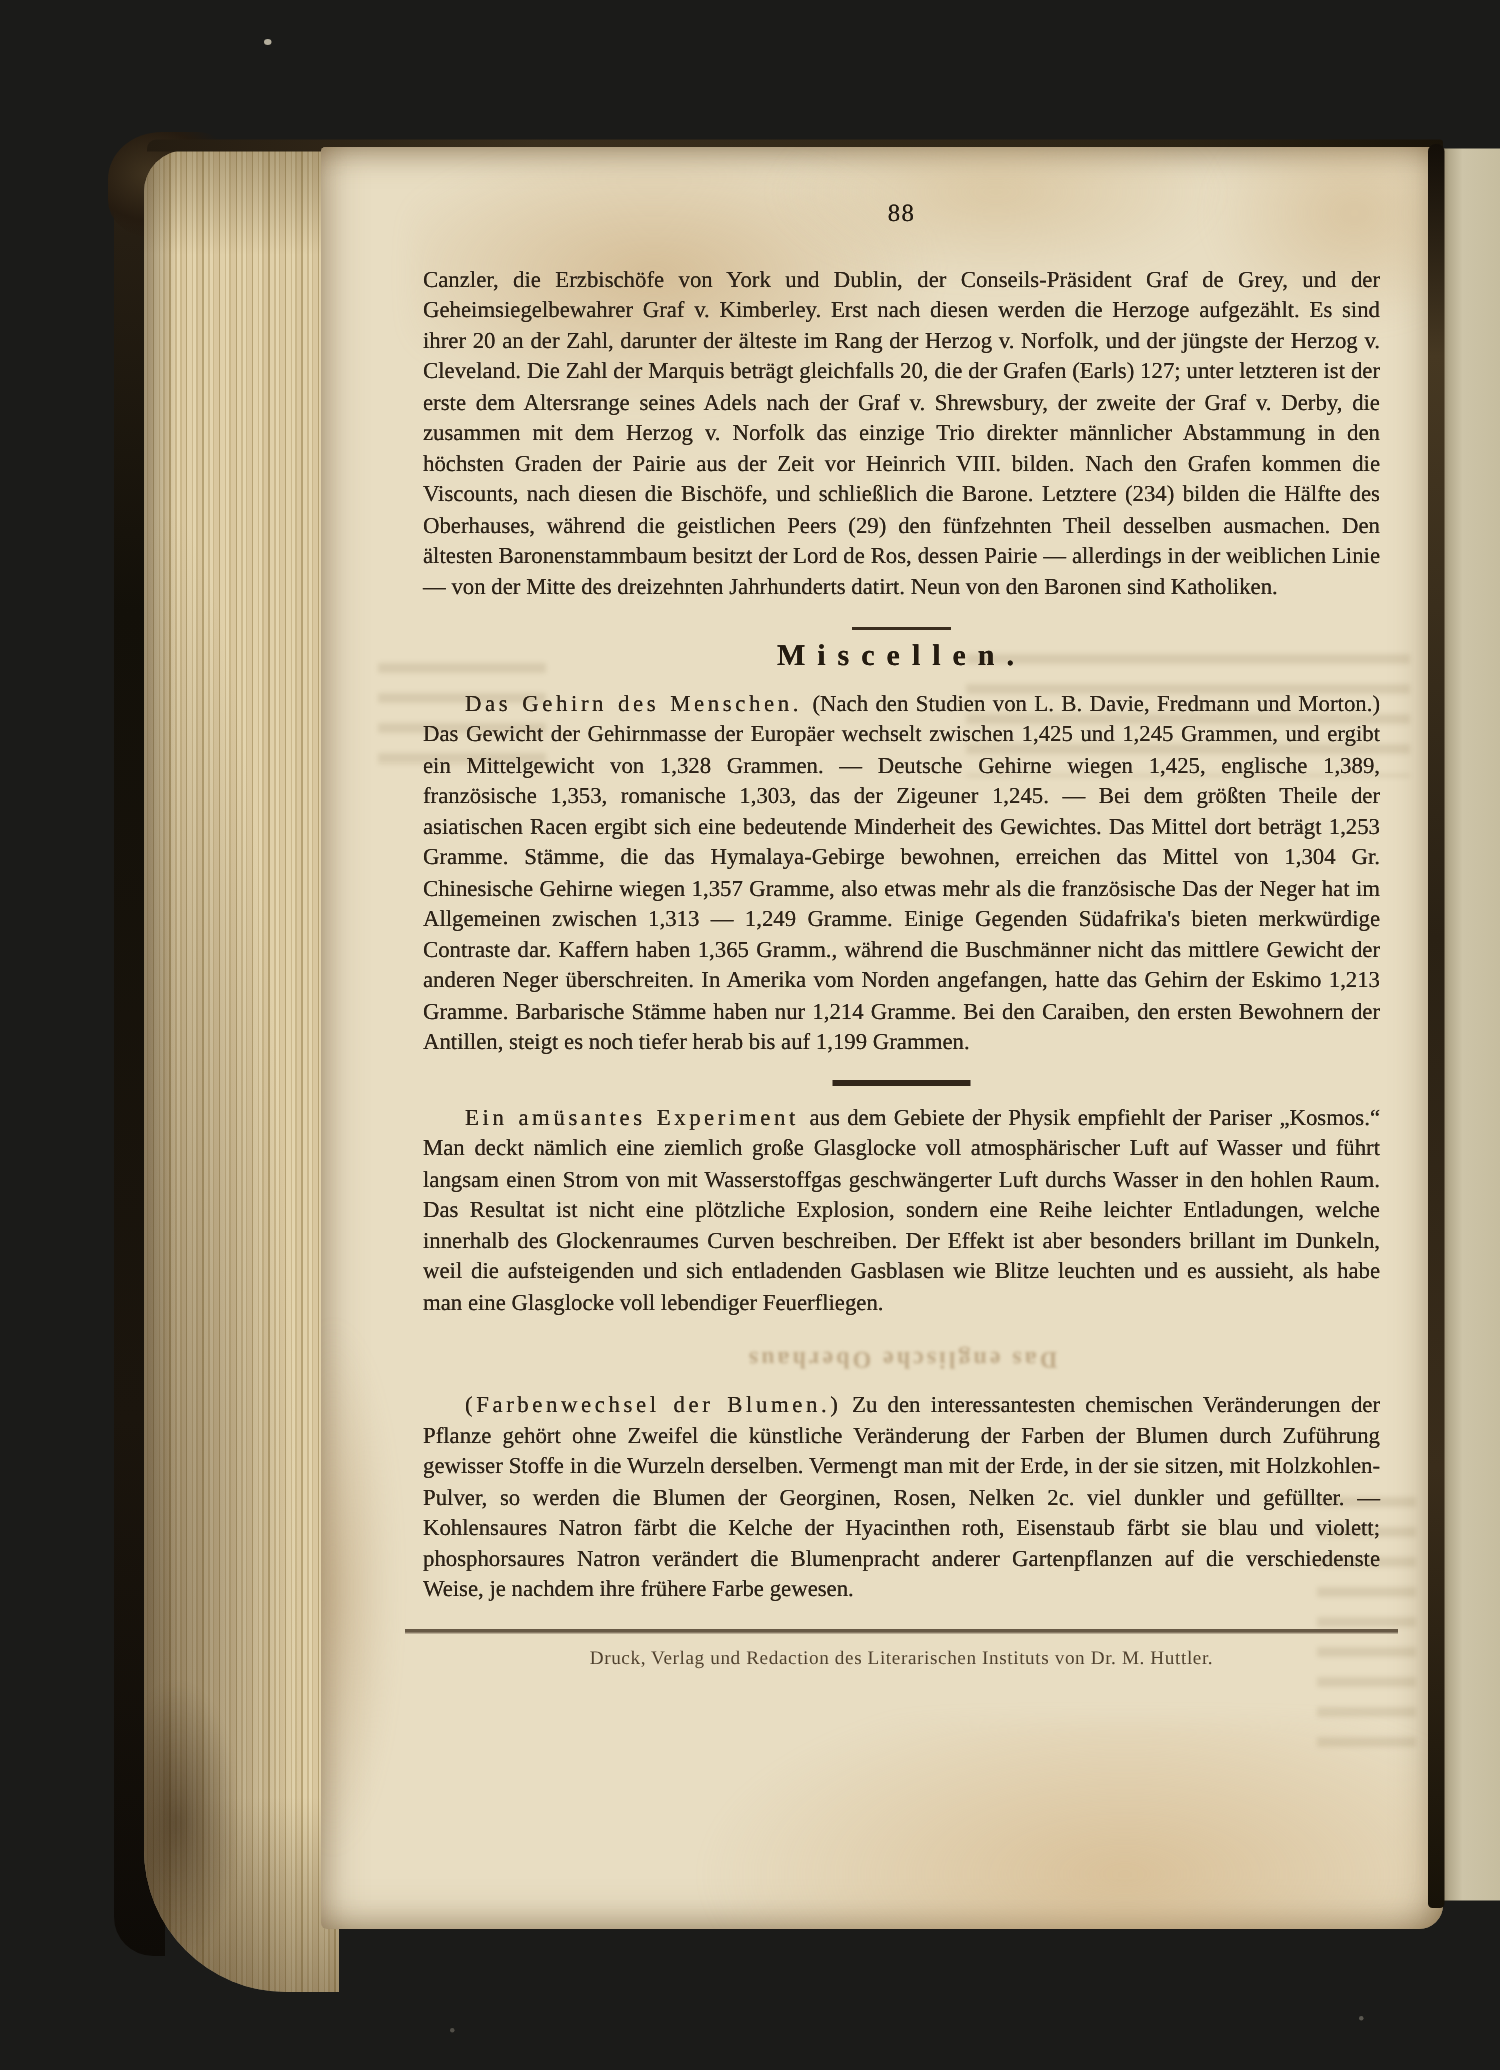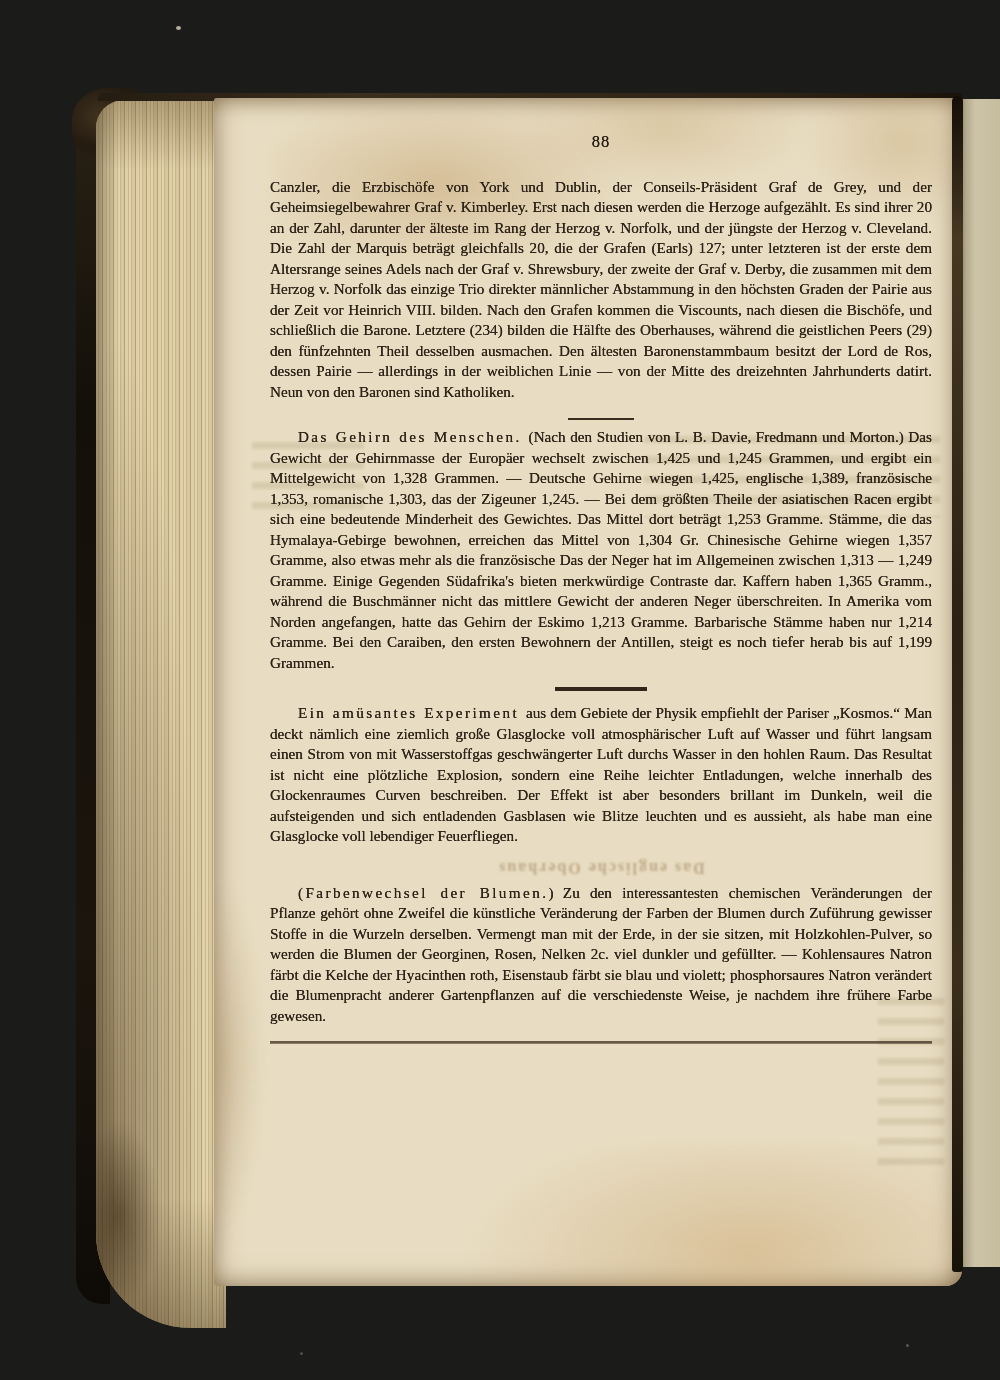--- a/index.html
+++ b/index.html
@@ -118,21 +118,21 @@
 
   
   .content{
     position:absolute;left:56px;top:34px;width:662px;
     color:var(--ink,#2d2318);
     font-size:15.2px;line-height:20.5px;text-align:justify;
     overflow-wrap:break-word;
     text-shadow:0 0 .4px currentColor;
   }
   .pageno{text-align:center;font-size:16.5px;letter-spacing:1px;margin:0 0 24px;color:#241c12;}
-  .content p{margin:0;}
+  .content p{margin:12px;}
   .indent{text-indent:28px;}
   .lead{letter-spacing:2.4px;margin-right:7px;}
   .rule-s{width:66px;height:0;border-top:2px solid #3a2d1e;margin:16px auto 7px;}
   .misc{font-size:20px;font-weight:bold;letter-spacing:8px;text-align:center;margin:0 0 11px;color:#241b10;}
   .rule-t{width:92px;height:0;border-top:4px solid #32261a;margin:14px auto 12px;}
   .ghost{
     transform:rotate(180deg);text-align:center;height:24px;margin:7px 0 5px;
     color:rgba(150,118,75,.5);filter:blur(1.1px);
     font-size:16px;font-weight:bold;letter-spacing:2px;text-shadow:none;
   }
@@ -169,37 +169,39 @@
     <div class="st b"></div>
     <div class="st c"></div>
 
     <div class="content">
       <div class="pageno">88</div>
 
       <p>Canzler, die Erzbischöfe von York und Dublin, der Conseils-Präsident Graf de Grey, und der Geheimsiegelbewahrer Graf v. Kimberley. Erst nach diesen werden die Herzoge aufgezählt. Es sind ihrer 20 an der Zahl, darunter der älteste im Rang der Herzog v. Norfolk, und der jüngste der Herzog v. Cleveland. Die Zahl der Marquis beträgt gleichfalls 20, die der Grafen (Earls) 127; unter letzteren ist der erste dem Altersrange seines Adels nach der Graf v. Shrewsbury, der zweite der Graf v. Derby, die zusammen mit dem Herzog v. Norfolk das einzige Trio direkter männlicher Abstammung in den höchsten Graden der Pairie aus der Zeit vor Heinrich VIII. bilden. Nach den Grafen kommen die Viscounts, nach diesen die Bischöfe, und schließlich die Barone. Letztere (234) bilden die Hälfte des Oberhauses, während die geistlichen Peers (29) den fünfzehnten Theil desselben ausmachen. Den ältesten Baronenstammbaum besitzt der Lord de Ros, dessen Pairie — allerdings in der weiblichen Linie — von der Mitte des dreizehnten Jahrhunderts datirt. Neun von den Baronen sind Katholiken.</p>
 
       <div class="rule-s"></div>
 
+      <div class="misc">Miscellen.</div>
 
       <p class="indent">
         <span class="lead">Das Gehirn des Menschen.</span><span>(Nach den Studien von L. B. Davie, Fredmann und Morton.) Das Gewicht der Gehirnmasse der Europäer wechselt zwischen 1,425 und 1,245 Grammen, und ergibt ein Mittelgewicht von 1,328 Grammen. — Deutsche Gehirne wiegen 1,425, englische 1,389, französische 1,353, romanische 1,303, das der Zigeuner 1,245. — Bei dem größten Theile der asiatischen Racen ergibt sich eine bedeutende Minderheit des Gewichtes. Das Mittel dort beträgt 1,253 Gramme. Stämme, die das Hymalaya-Gebirge bewohnen, erreichen das Mittel von 1,304 Gr. Chinesische Gehirne wiegen 1,357 Gramme, also etwas mehr als die französische Das der Neger hat im Allgemeinen zwischen 1,313 — 1,249 Gramme. Einige Gegenden Südafrika's bieten merkwürdige Contraste dar. Kaffern haben 1,365 Gramm., während die Buschmänner nicht das mittlere Gewicht der anderen Neger überschreiten. In Amerika vom Norden angefangen, hatte das Gehirn der Eskimo 1,213 Gramme. Barbarische Stämme haben nur 1,214 Gramme. Bei den Caraiben, den ersten Bewohnern der Antillen, steigt es noch tiefer herab bis auf 1,199 Grammen.</span>
       </p>
 
       <div class="rule-t"></div>
 
       <p class="indent">
         <span class="lead">Ein amüsantes Experiment</span><span>aus dem Gebiete der Physik empfiehlt der Pariser „Kosmos.“ Man deckt nämlich eine ziemlich große Glasglocke voll atmosphärischer Luft auf Wasser und führt langsam einen Strom von mit Wasserstoffgas geschwängerter Luft durchs Wasser in den hohlen Raum. Das Resultat ist nicht eine plötzliche Explosion, sondern eine Reihe leichter Entladungen, welche innerhalb des Glockenraumes Curven beschreiben. Der Effekt ist aber besonders brillant im Dunkeln, weil die aufsteigenden und sich entladenden Gasblasen wie Blitze leuchten und es aussieht, als habe man eine Glasglocke voll lebendiger Feuerfliegen.</span>
       </p>
 
       <div class="ghost">Das englische Oberhaus</div>
 
       <p class="indent">
         <span class="lead">(Farbenwechsel der Blumen.)</span><span>Zu den interessantesten chemischen Veränderungen der Pflanze gehört ohne Zweifel die künstliche Veränderung der Farben der Blumen durch Zuführung gewisser Stoffe in die Wurzeln derselben. Vermengt man mit der Erde, in der sie sitzen, mit Holzkohlen-Pulver, so werden die Blumen der Georginen, Rosen, Nelken 2c. viel dunkler und gefüllter. — Kohlensaures Natron färbt die Kelche der Hyacinthen roth, Eisenstaub färbt sie blau und violett; phosphorsaures Natron verändert die Blumenpracht anderer Gartenpflanzen auf die verschiedenste Weise, je nachdem ihre frühere Farbe gewesen.</span>
       </p>
 
       <div class="imprint-rule"></div>
 
+      <div class="imprint">Druck, Verlag und Redaction des Literarischen Instituts von Dr. M. Huttler.</div>
     </div>
   </div>
 
   <div class="gutter"></div>
 
 </div>
 
 </body></html>

